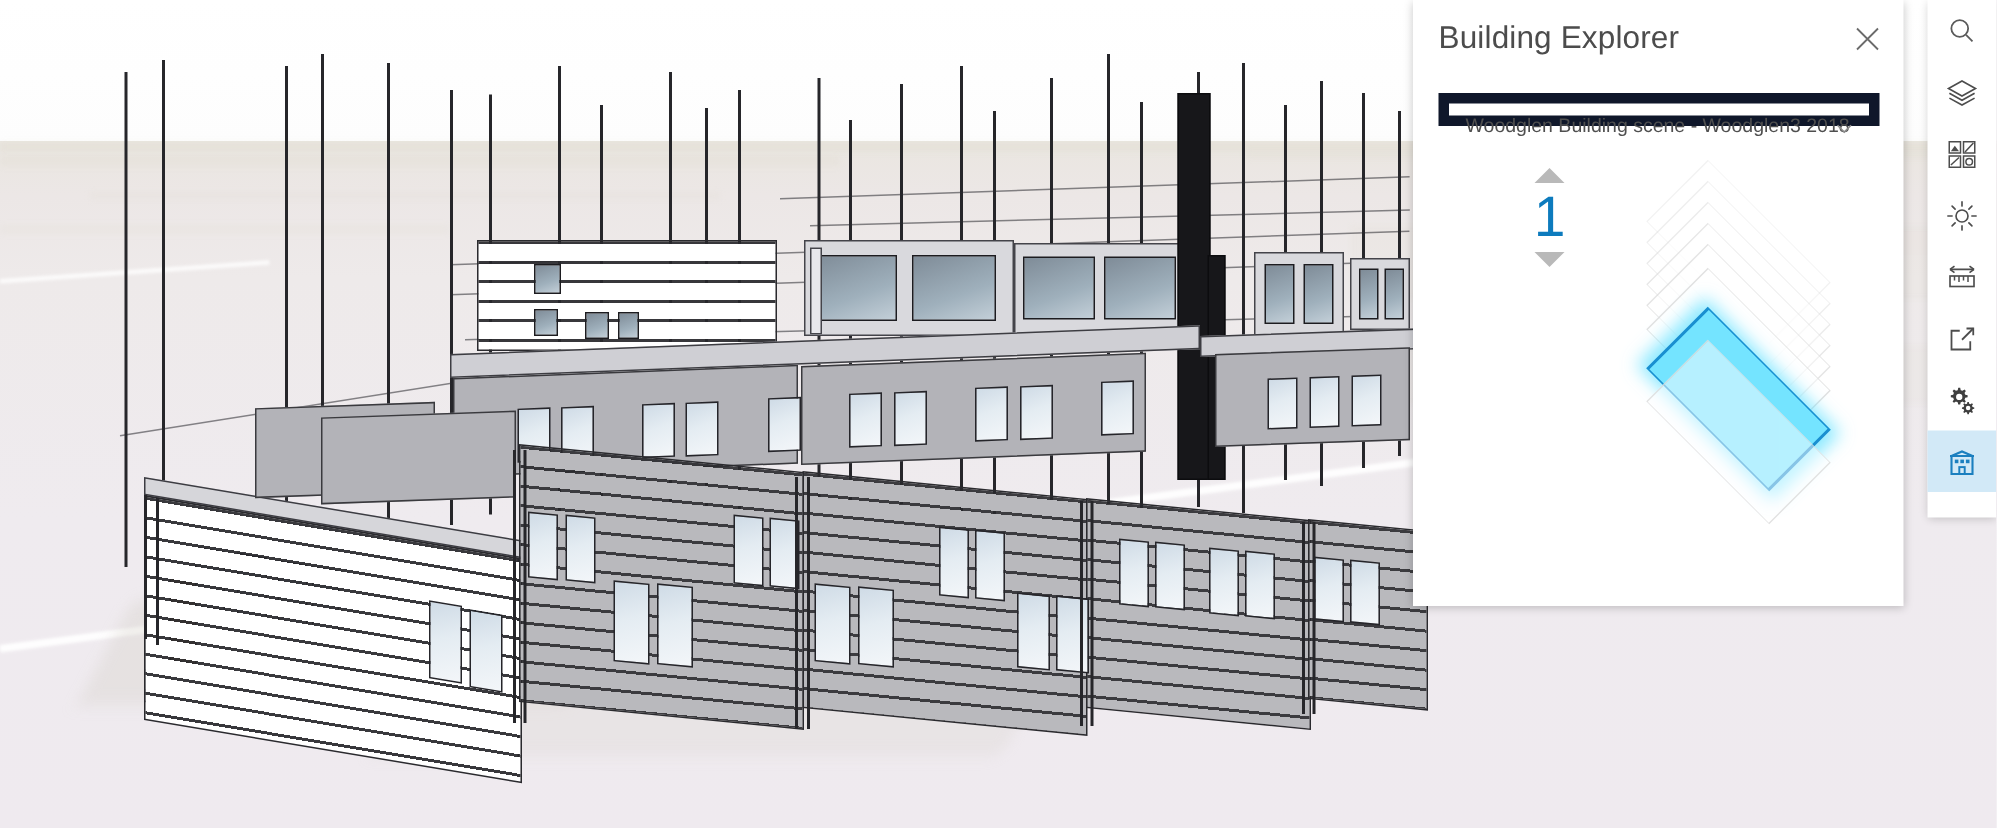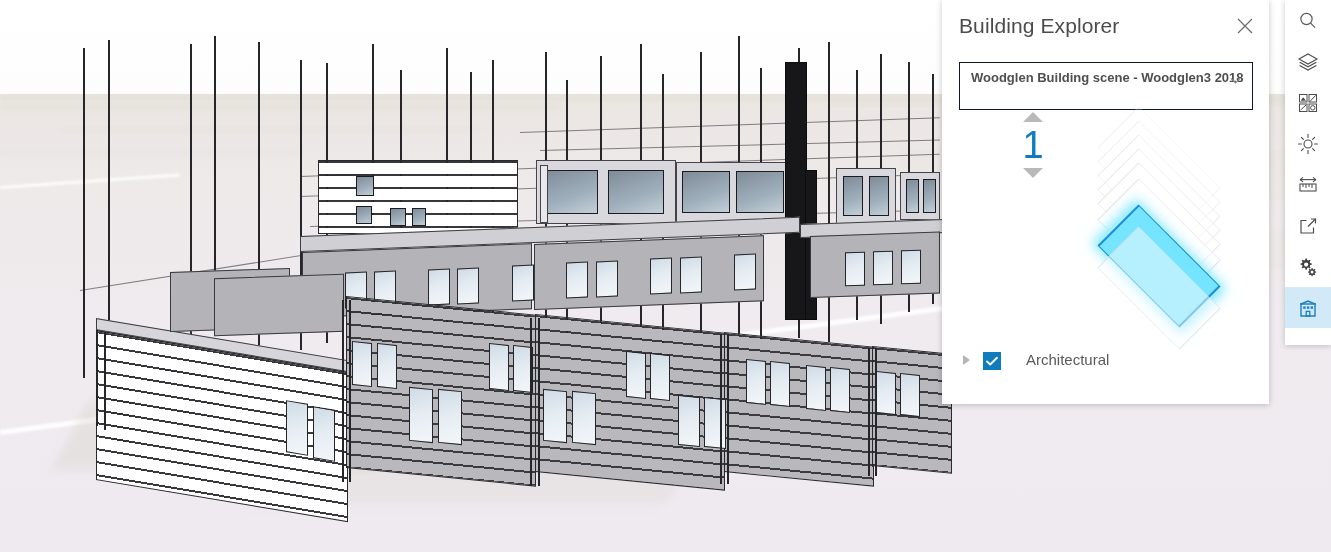--- a/index.html
+++ b/index.html
@@ -127,26 +127,25 @@
     position: absolute;
     right: 12px; top: 14px;
     width: 24px; height: 24px;
     cursor: pointer;
   }
   .close-btn svg { display: block; }
 
   .scene-select {
     position: absolute;
     left: 17px; top: 62px;
-    width: 294px; height: 48px;
-    border: 1px solid #0f172a;
+    width: 294px; height: 22px;
+    border: 7px solid #0f172a;
     box-sizing: border-box;
     background: #fff;
     cursor: pointer;
-    font-weight: bold;
   }
   .scene-select-label {
     position: absolute;
     left: 11px; top: 7px;
     font-size: 13px;
     color: #4f4f4f;
     white-space: nowrap;
   }
   .scene-select-chev {
     position: absolute;
@@ -449,29 +448,20 @@
         <div class="plate" style="top:34px;opacity:.55;"></div>
         <div class="plate" style="top:48px;opacity:.65;"></div>
         <div class="plate" style="top:62px;opacity:.75;"></div>
         <div class="plate" style="top:78px;opacity:.85;"></div>
         <div class="plate active" style="top:104px;"></div>
         <div class="plate" style="top:126px;opacity:.8;"></div>
       </div>
     </div>
 
 
-    <div class="disc-row">
-      <div class="disc-arrow"></div>
-      <div class="disc-check">
-        <svg width="18" height="18" viewBox="0 0 18 18">
-          <path d="M4 9.5 L7.2 12.5 L14 5.8" stroke="#ffffff" stroke-width="1.9" fill="none" stroke-linecap="round" stroke-linejoin="round"></path>
-        </svg>
-      </div>
-      <div class="disc-label">Architectural</div>
-    </div>
   </div>
 
   <div id="toolbar">
 
     <div class="tool">
       <span>
         <svg width="20" height="20" viewBox="0 0 20 20">
           <circle cx="8.5" cy="8" r="5.6" stroke="#5b5b5b" stroke-width="1.2" fill="none"></circle>
           <path d="M12.7 12.2 L17 16.6" stroke="#5b5b5b" stroke-width="1.2" fill="none"></path>
         </svg>

